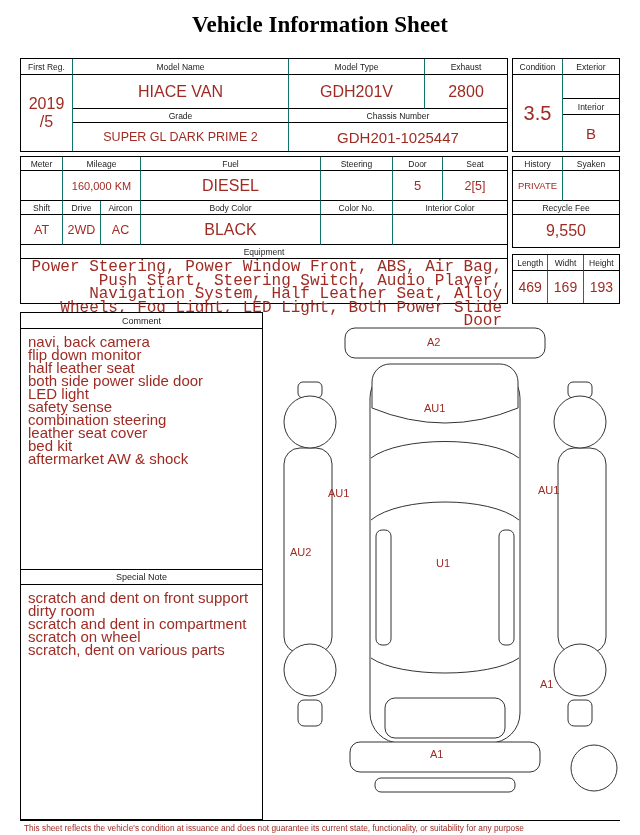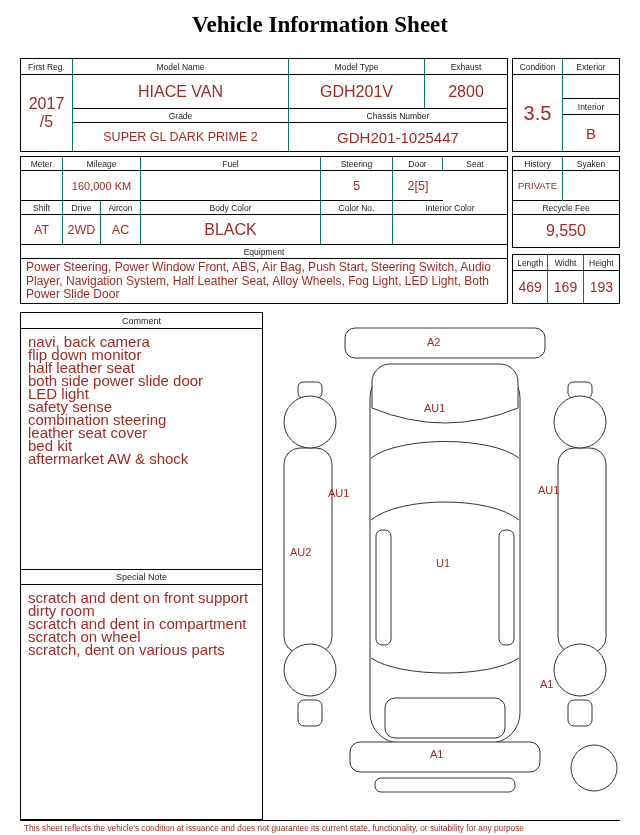--- a/index.html
+++ b/index.html
@@ -20,32 +20,32 @@
   .bb { border-bottom: 1px solid #000; }
   .bt { border-top: 1px solid #000; }
   .title {
     left: 0; top: 12px; width: 640px; text-align: center;
     font-family: "Liberation Serif", serif; font-size: 23px; font-weight: 600; color: #000;
   }
   .list { font-size: 15px; line-height: 13px; }
   .list div { white-space: nowrap; }
   .dlabel { position: absolute; color: var(--accent); font-size: 11px; }
   svg { display: block; }
-  .equip-text { font-size: 12px; line-height: 13.5px; padding: 2px 5px; text-align: left; }
+  .equip-text { font-size: 16px; line-height: 13.5px; padding: 2px 5px; text-align: right; font-family: Liberation Mono, monospace; }
 </style>
 </head>
 <body>
 
 <div class="abs title">Vehicle Information Sheet</div>
 
 <div class="box" style="left:20px;top:58px;width:488px;height:94px;">
   <div class="grid" style="grid-template-columns:52px 216px 136px 1fr;grid-template-rows:16px 34px 14px 1fr;">
     <div class="c hdr br bb" style="grid-area:1/1/2/2;">First Reg.</div>
     <div class="c red br" style="grid-area:2/1/5/2;flex-direction:column;font-size:16px;line-height:18px;">
-      <span>2017</span>
+      <span>2019</span>
       <span>/5</span>
     </div>
     <div class="c hdr br bb" style="grid-area:1/2/2/3;">Model Name</div>
     <div class="c hdr br bb" style="grid-area:1/3/2/4;">Model Type</div>
     <div class="c hdr bb" style="grid-area:1/4/2/5;">Exhaust</div>
     <div class="c red br bb" style="grid-area:2/2/3/3;font-size:16px;">HIACE VAN</div>
     <div class="c red br bb" style="grid-area:2/3/3/4;font-size:16px;">GDH201V</div>
     <div class="c red bb" style="grid-area:2/4/3/5;font-size:16px;">2800</div>
     <div class="c hdr br bb" style="grid-area:3/2/4/3;">Grade</div>
     <div class="c hdr bb" style="grid-area:3/3/4/5;">Chassis Number</div>
@@ -68,20 +68,21 @@
 <div class="box" style="left:20px;top:156px;width:488px;height:148px;">
   <div style="display:grid;grid-template-columns:42px 78px 180px 72px 50px 1fr;grid-template-rows:14px 30px;height:44px;">
     <div class="c hdr br bb">Meter</div>
     <div class="c hdr br bb">Mileage</div>
     <div class="c hdr br bb">Fuel</div>
     <div class="c hdr br bb">Steering</div>
     <div class="c hdr br bb">Door</div>
     <div class="c hdr bb">Seat</div>
     <div class="c br bb"></div>
     <div class="c red br bb" style="font-size:11px;">160,000 KM</div>
+    <div class="c red br bb" style="font-size:16px;">DIESEL</div>
     <div class="c br bb"></div>
     <div class="c red br bb" style="font-size:13px;">5</div>
     <div class="c red bb" style="font-size:12.5px;">2[5]</div>
   </div>
   <div style="display:grid;grid-template-columns:42px 38px 40px 180px 72px 1fr;grid-template-rows:14px 30px;height:44px;">
     <div class="c hdr br bb">Shift</div>
     <div class="c hdr br bb">Drive</div>
     <div class="c hdr br bb">Aircon</div>
     <div class="c hdr br bb">Body Color</div>
     <div class="c hdr br bb">Color No.</div>

